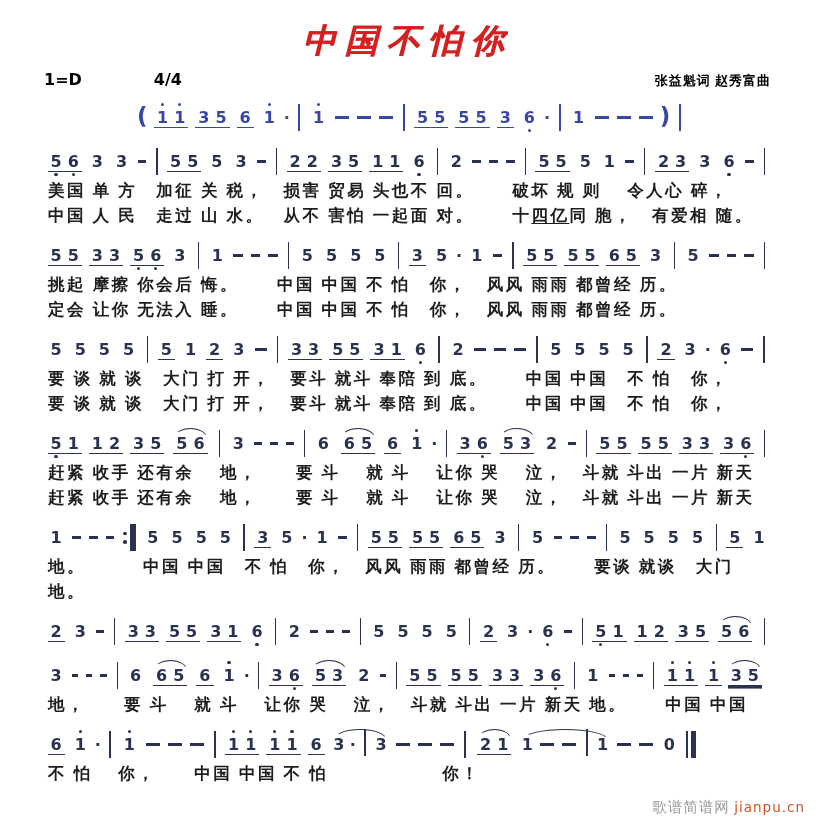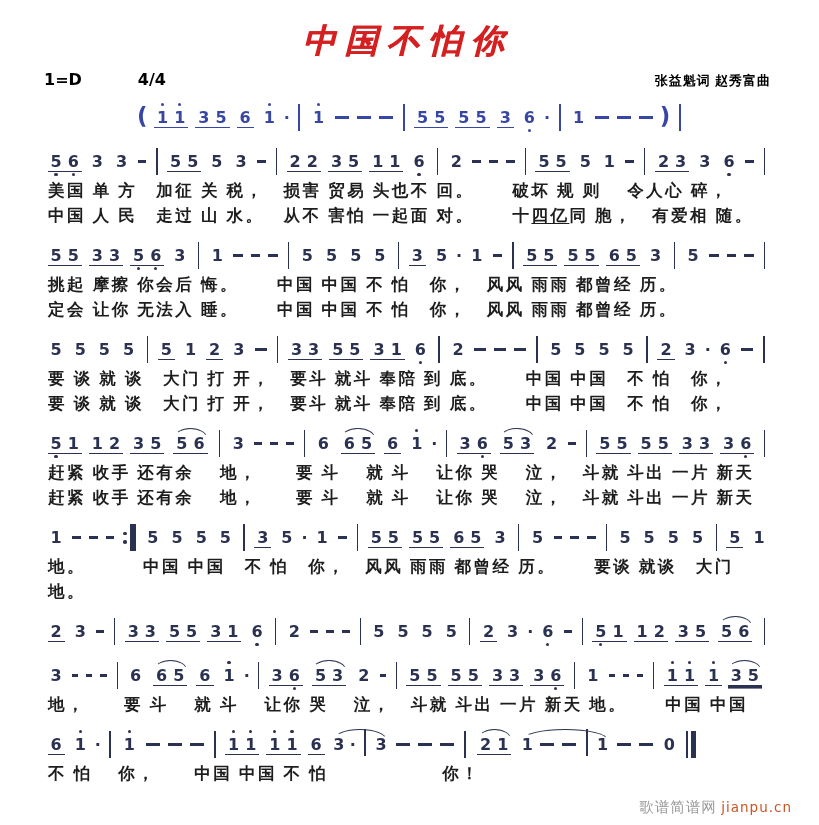--- a/index.html
+++ b/index.html
@@ -6,21 +6,21 @@
   body{
     width:819px;height:825px;position:relative;background:#ffffff;
     font-family:"Liberation Serif","DejaVu Serif",serif;overflow:hidden;
   }
   .page{padding:8px 48px 0 44px;margin-top:12px;}
   .title{
     text-align:center;color:var(--title,#d42020);font-size:33px;font-weight:bold;
     font-style:italic;letter-spacing:9px;font-family:"DejaVu Serif",serif;
     text-shadow:0.8px 0 currentColor;line-height:42px;
   }
-  .meta{display:flex;align-items:baseline;margin-top:8px;font-weight:bold;}
+  .meta{display:flex;align-items:baseline;margin-top:8px;font-weight:bold;gap:16px;}
   .key,.time{font-family:"DejaVu Sans",sans-serif;font-size:16px;}
   .time{margin-left:56px;}
   .credits{margin-left:auto;font-size:13px;letter-spacing:1px;}
 
   .system{margin-top:2px;}
   .notes-row{
     display:flex;align-items:center;flex-wrap:nowrap;overflow:hidden;
     font-family:"DejaVu Sans",sans-serif;font-weight:bold;font-size:16px;
     color:var(--notation,#2b3150);height:33px;margin-top:11px;
   }
@@ -54,21 +54,21 @@
   .fin{display:flex;align-items:center;gap:3px;margin:0 5px;}
   .fin .thin{width:2.2px;height:27px;background:currentColor;}
   .fin .thick{width:5px;height:27px;background:currentColor;}
 
   .lyric{
     font-size:16.5px;letter-spacing:2.5px;color:var(--lyrics,#1d1d1d);
     line-height:25px;white-space:pre;margin-left:4px;font-weight:bold;
   }
   .lyr-u{text-decoration:underline;text-underline-offset:2px;}
 
-  .watermark{position:absolute;right:27px;bottom:8px;font-size:14.5px;letter-spacing:1px;}
+  .watermark{position:absolute;right:14px;bottom:8px;font-size:14.5px;letter-spacing:1px;}
   .wm-site{color:var(--wm-site,#999);}
   .wm-url{color:var(--wm-url,#cc5522);font-family:"DejaVu Sans",sans-serif;font-size:13.5px;}
 </style>
 </head>
 <body>
 
 <div class="page">
   <div class="title">中国不怕你</div>
   <div class="meta">
     <span class="key">1=D</span>

